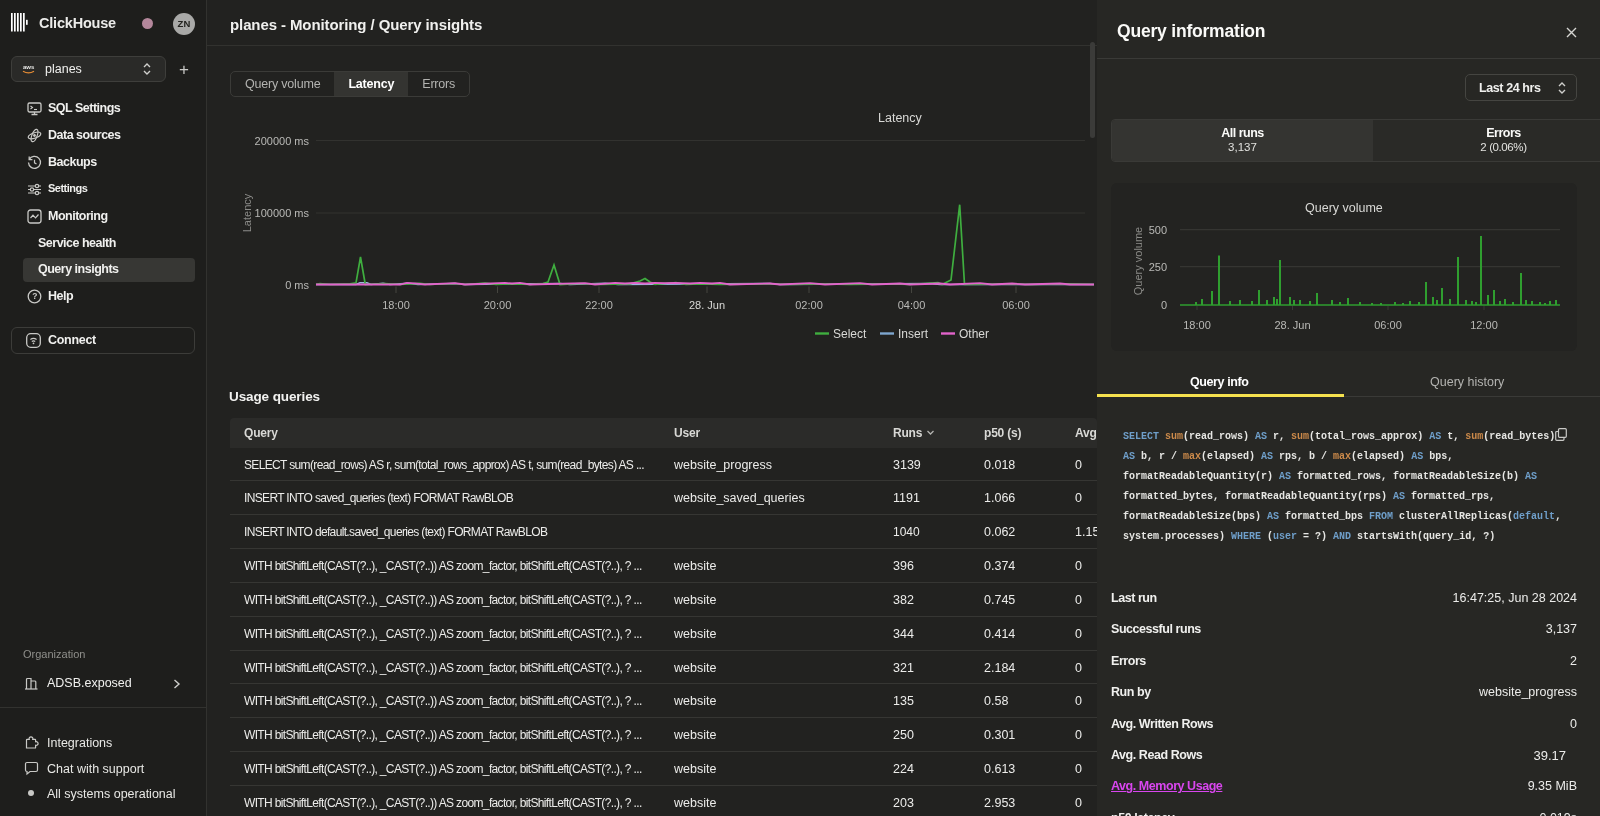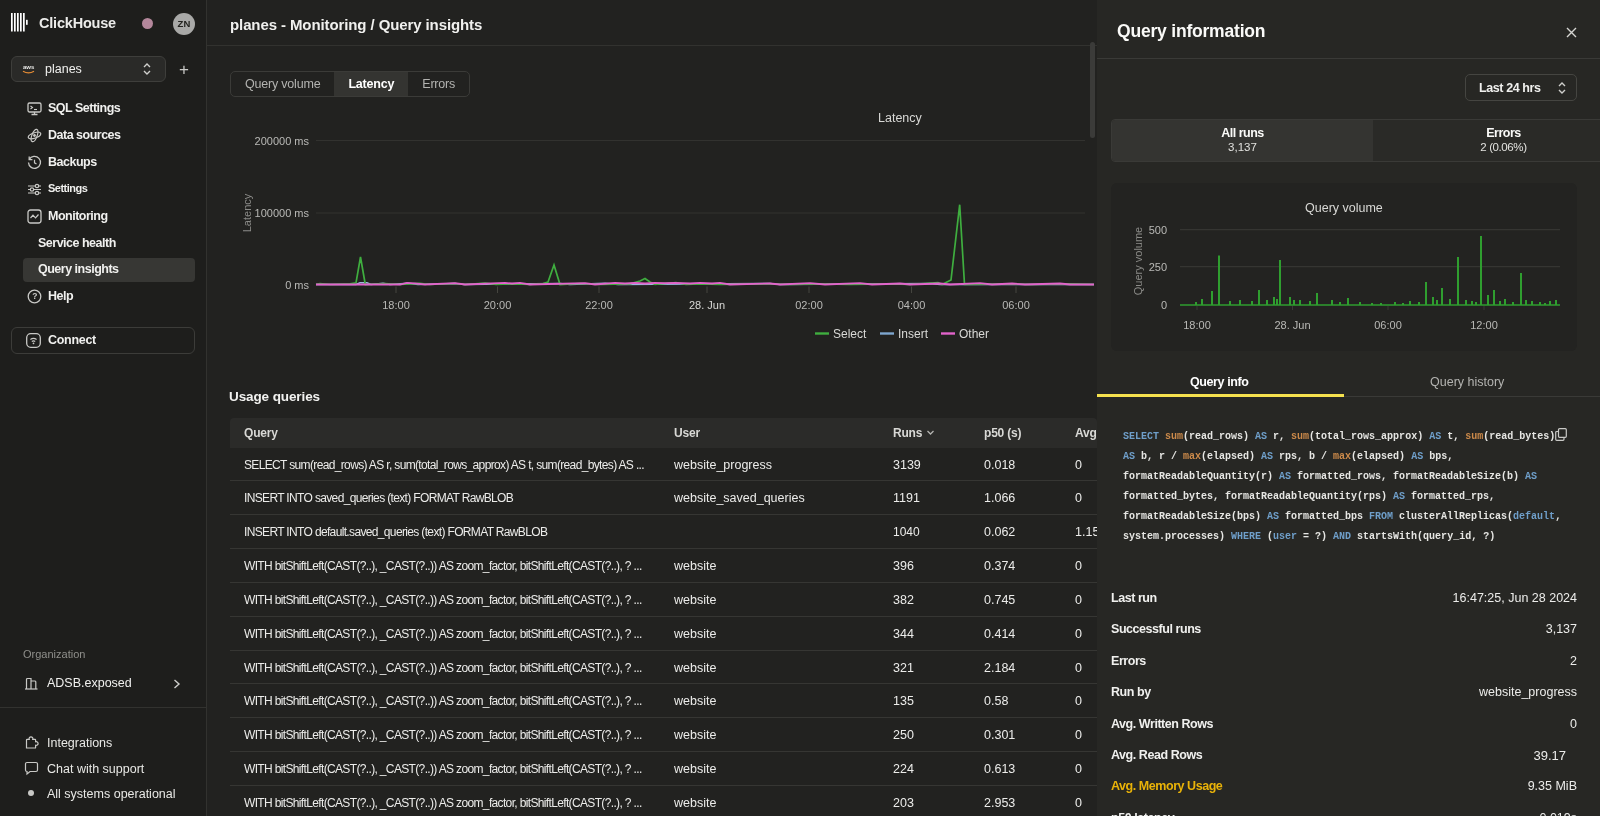--- a/index.html
+++ b/index.html
@@ -378,18 +378,18 @@
       <div class="abs" style="left:14px;top:622.4px;font-size:12.5px;font-weight:bold;letter-spacing:-0.45px;color:#f0f0ee;">Successful runs</div>
       <div class="abs" style="right:23px;top:622.4px;font-size:12.5px;color:#ececea;">3,137</div>
       <div class="abs" style="left:14px;top:653.8px;font-size:12.5px;font-weight:bold;letter-spacing:-0.45px;color:#f0f0ee;">Errors</div>
       <div class="abs" style="right:23px;top:653.8px;font-size:12.5px;color:#ececea;">2</div>
       <div class="abs" style="left:14px;top:685.2px;font-size:12.5px;font-weight:bold;letter-spacing:-0.45px;color:#f0f0ee;">Run by</div>
       <div class="abs" style="right:23px;top:685.2px;font-size:12.5px;color:#ececea;">website_progress</div>
       <div class="abs" style="left:14px;top:716.6px;font-size:12.5px;font-weight:bold;letter-spacing:-0.45px;color:#f0f0ee;">Avg. Written Rows</div>
       <div class="abs" style="right:23px;top:716.6px;font-size:12.5px;color:#ececea;">0</div>
       <div class="abs" style="left:14px;top:748px;font-size:12.5px;font-weight:bold;letter-spacing:-0.45px;color:#f0f0ee;">Avg. Read Rows</div>
       <div class="abs" style="right:34px;top:748px;font-size:13px;color:#ececea;">39.17</div>
-      <div class="abs" style="left:14px;top:779.4px;font-size:12.5px;font-weight:bold;letter-spacing:-0.45px;color:#eab308;">Avg. Memory Usage</div>
+      <div class="abs" style="left:14px;top:779.4px;font-size:12.5px;font-weight:bold;letter-spacing:-0.45px;color:#d946ef;text-decoration:underline;">Avg. Memory Usage</div>
       <div class="abs" style="right:23px;top:779.4px;font-size:12.5px;color:#ececea;">9.35 MiB</div>
       <div class="abs" style="left:14px;top:810.8px;font-size:12.5px;font-weight:bold;letter-spacing:-0.45px;color:#f0f0ee;">p50 latency</div>
       <div class="abs" style="right:23px;top:810.8px;font-size:12.5px;color:#ececea;">0.019s</div>
     </div>
 </div>
 
 </body></html>

